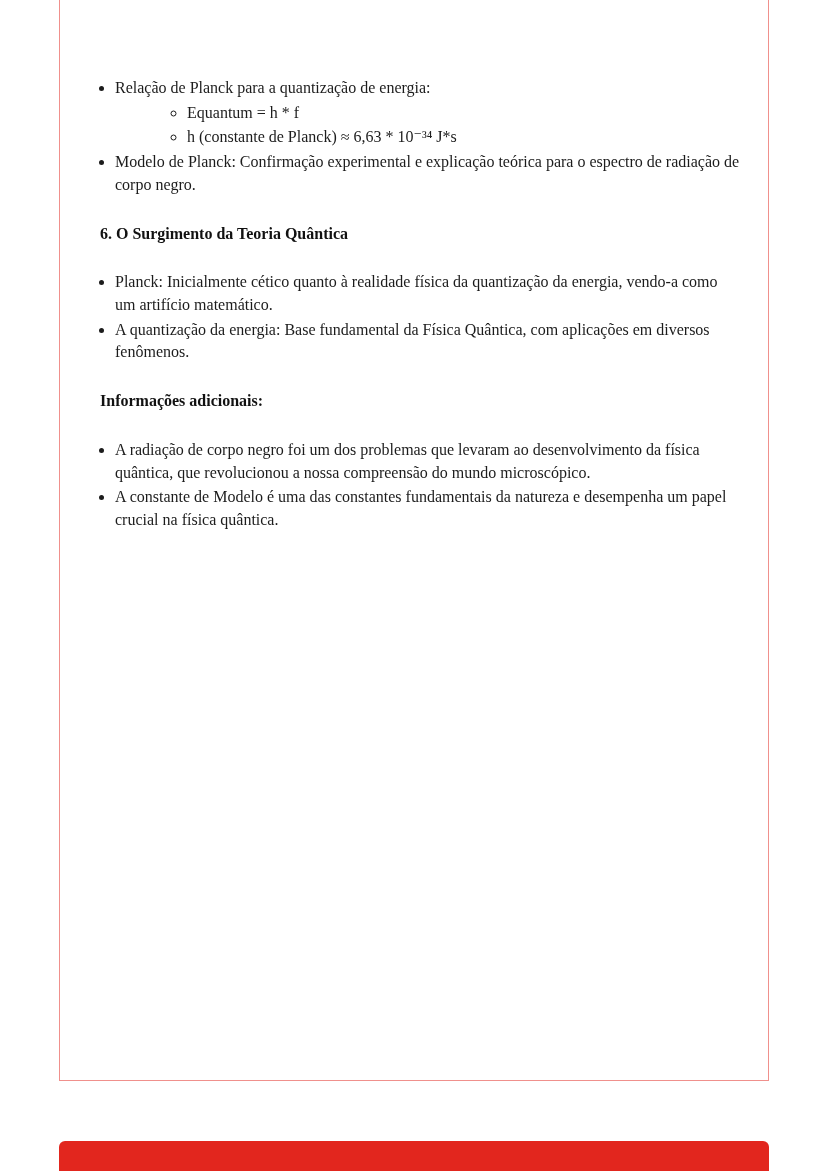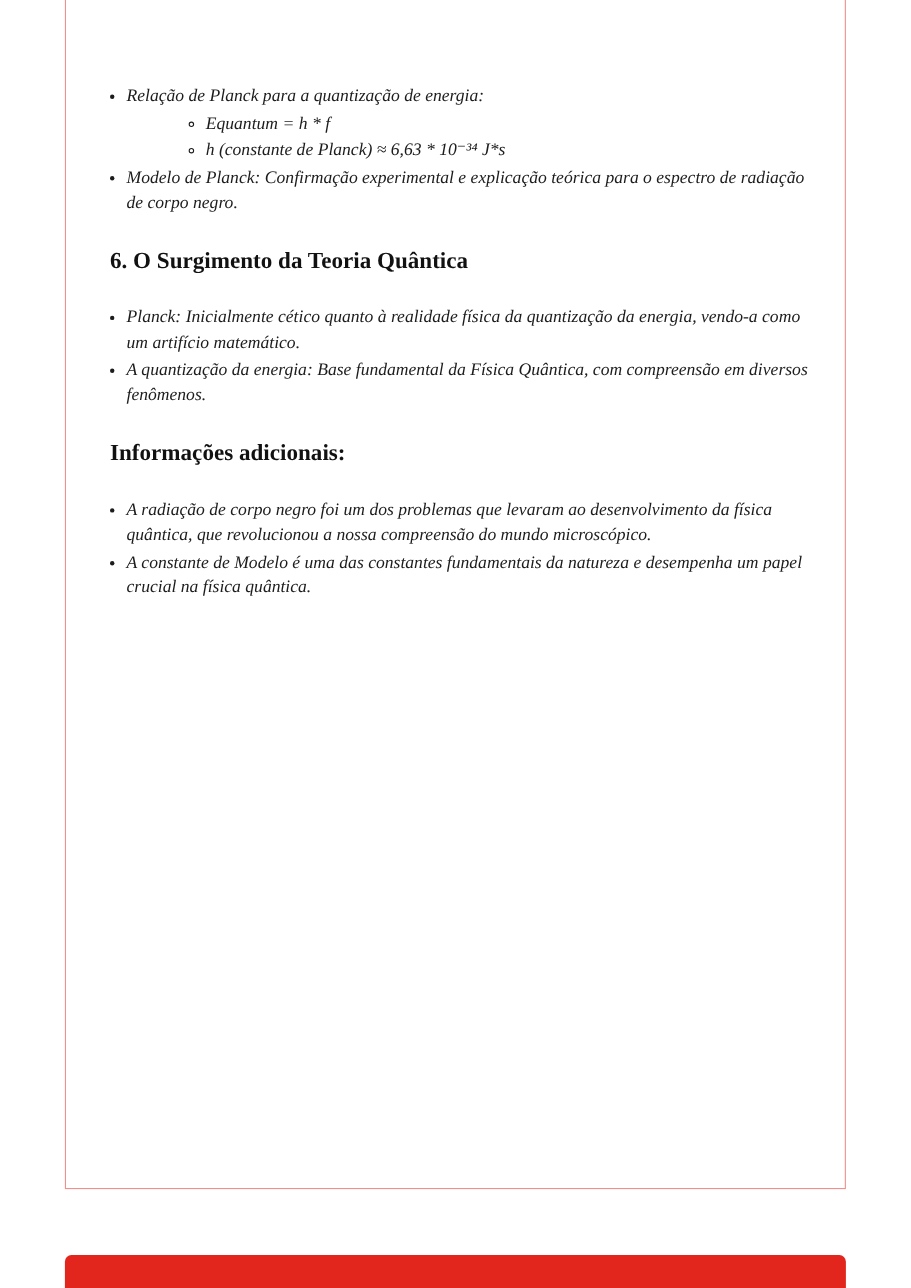--- a/index.html
+++ b/index.html
@@ -25,37 +25,36 @@
   }
   .content {
     padding: 100px 28px 0 40px;
     font-size: 16px;
     line-height: 1.42;
   }
   ul.lvl1 {
     list-style: disc;
     padding-left: 15px;
     margin-left: 0;
-    font-style: italic;
   }
   ul.lvl1 > li {
     margin-bottom: 2px;
   }
   ul.lvl2 {
     list-style: circle;
     padding-left: 24px;
     margin-top: 2px;
   }
   ul.lvl2 > li {
     margin-bottom: 2px;
     margin-left: 48px;
   }
   .block { margin-bottom: 24px; }
   h3.section-heading {
-    font-size: 21px;
+    font-size: 16px;
     font-weight: bold;
     margin: 26px 0 26px 0;
     color: #111111;
   }
   .next-page-bar {
     position: absolute;
     left: 59px;
     top: 1141px;
     width: 710px;
     height: 30px;
@@ -79,21 +78,21 @@
       </li>
       <li>
         <span>Modelo de Planck: Confirmação experimental e explicação teórica para o espectro de radiação de corpo negro.</span>
       </li>
     </ul>
 
     <h3 class="section-heading">6. O Surgimento da Teoria Quântica</h3>
 
     <ul class="lvl1 block">
       <li>Planck: Inicialmente cético quanto à realidade física da quantização da energia, vendo-a como um artifício matemático.</li>
-      <li>A quantização da energia: Base fundamental da Física Quântica, com compreensão em diversos fenômenos.</li>
+      <li>A quantização da energia: Base fundamental da Física Quântica, com aplicações em diversos fenômenos.</li>
     </ul>
 
     <h3 class="section-heading">Informações adicionais:</h3>
 
     <ul class="lvl1 block">
       <li>A radiação de corpo negro foi um dos problemas que levaram ao desenvolvimento da física quântica, que revolucionou a nossa compreensão do mundo microscópico.</li>
       <li>A constante de Modelo é uma das constantes fundamentais da natureza e desempenha um papel crucial na física quântica.</li>
     </ul>
 
   </div>

